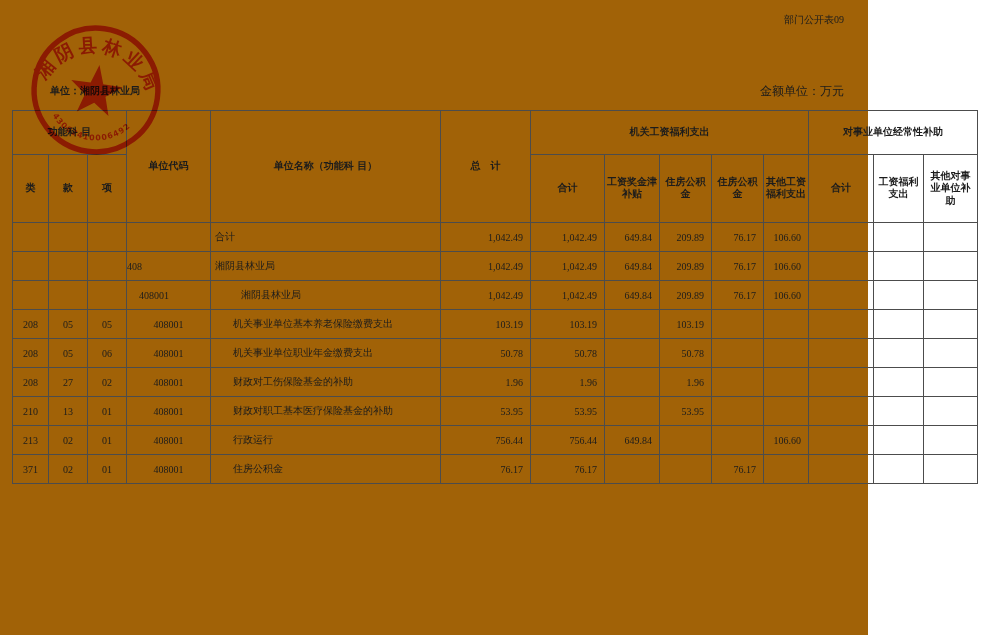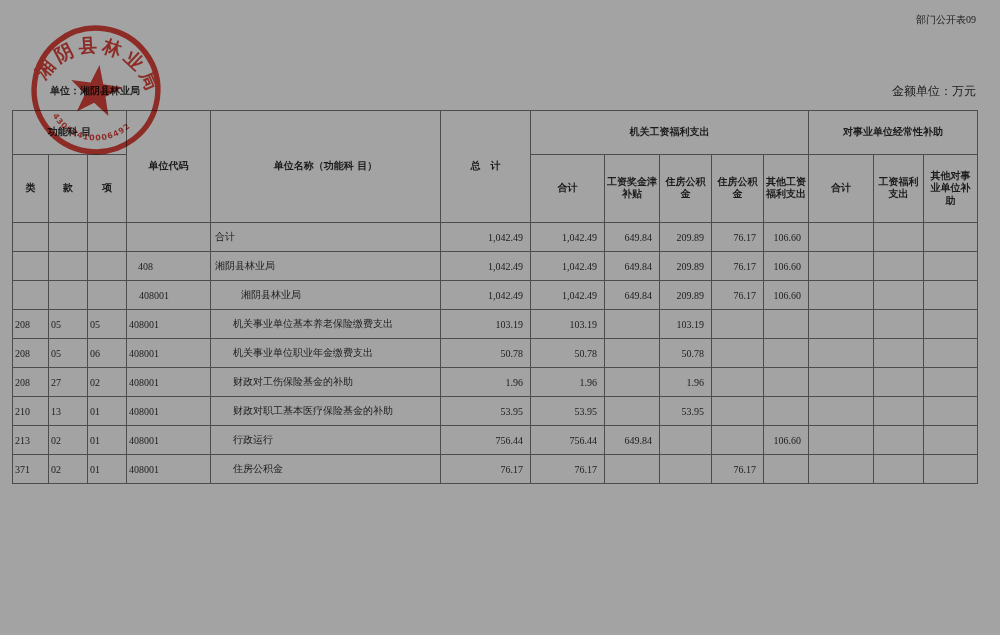--- a/index.html
+++ b/index.html
@@ -1,41 +1,41 @@
 <!DOCTYPE html>
 <html><head>
 <meta charset="utf-8">
 <style>
   * { margin:0; padding:0; box-sizing:border-box; }
   html,body { width:1000px; height:635px; background:#fff; overflow:hidden;
     font-family:"Liberation Serif","DejaVu Serif",serif; color:#1c1c1c; }
-  .page { position:relative; width:1000px; height:635px; background:#a3a3a3; }
+  .page { position:relative; width:868px; height:635px; background:#a16207; }
 
   .doc-label { position:absolute; top:13px; right:24px; font-size:10px;
     font-family:"Liberation Serif",serif; }
   .title { position:absolute; top:48px; left:0; width:1000px; text-align:center;
     font-size:17px; font-weight:bold; letter-spacing:0.5px;
     font-family:"DejaVu Sans","Liberation Sans",sans-serif; }
   .unit-label { position:absolute; top:84px; left:50px; font-size:10px; font-weight:bold;
     font-family:"DejaVu Sans",sans-serif;text-align:center; }
   .amount-unit { position:absolute; top:83px; right:24px; font-size:12px; }
 
   .table-wrap { position:absolute; left:12px; top:110px; width:965px; }
   table { border-collapse:collapse; table-layout:fixed; width:965px; }
   th, td { border:1px solid #4c4c4c; overflow:hidden; }
   th { font-family:"DejaVu Sans","Liberation Sans",sans-serif; font-weight:bold;
     font-size:10px; line-height:1.25; padding:15px 2px; text-align:center; vertical-align:middle; }
   thead tr.h1 { height:37px; }
   thead tr.h2 { height:45px; }
   tbody tr { height:29px; }
   td { font-size:10px; vertical-align:middle; padding:0 2px; white-space:nowrap; }
-  .a-c { }
+  .a-c { text-align:center; }
   .a-l { text-align:left; }
   .a-r { text-align:right; padding-right:7px; }
-  .pad3  { padding-left:11px; }
+  .pad3  { padding-left:0; }
   .pad12 { padding-left:12px; }
   .ind4  { padding-left:4px; }
   .ind14 { padding-left:22px; }
   .ind30 { padding-left:30px; }
 
   .stamp { position:absolute; left:28px; top:22px; width:136px; height:136px;
     opacity:0.88; mix-blend-mode:multiply; transform:rotate(8deg); z-index:5;
     pointer-events:none; }
   .stamp text { font-family:"DejaVu Sans","Liberation Sans",sans-serif; font-weight:bold; }
 </style>

